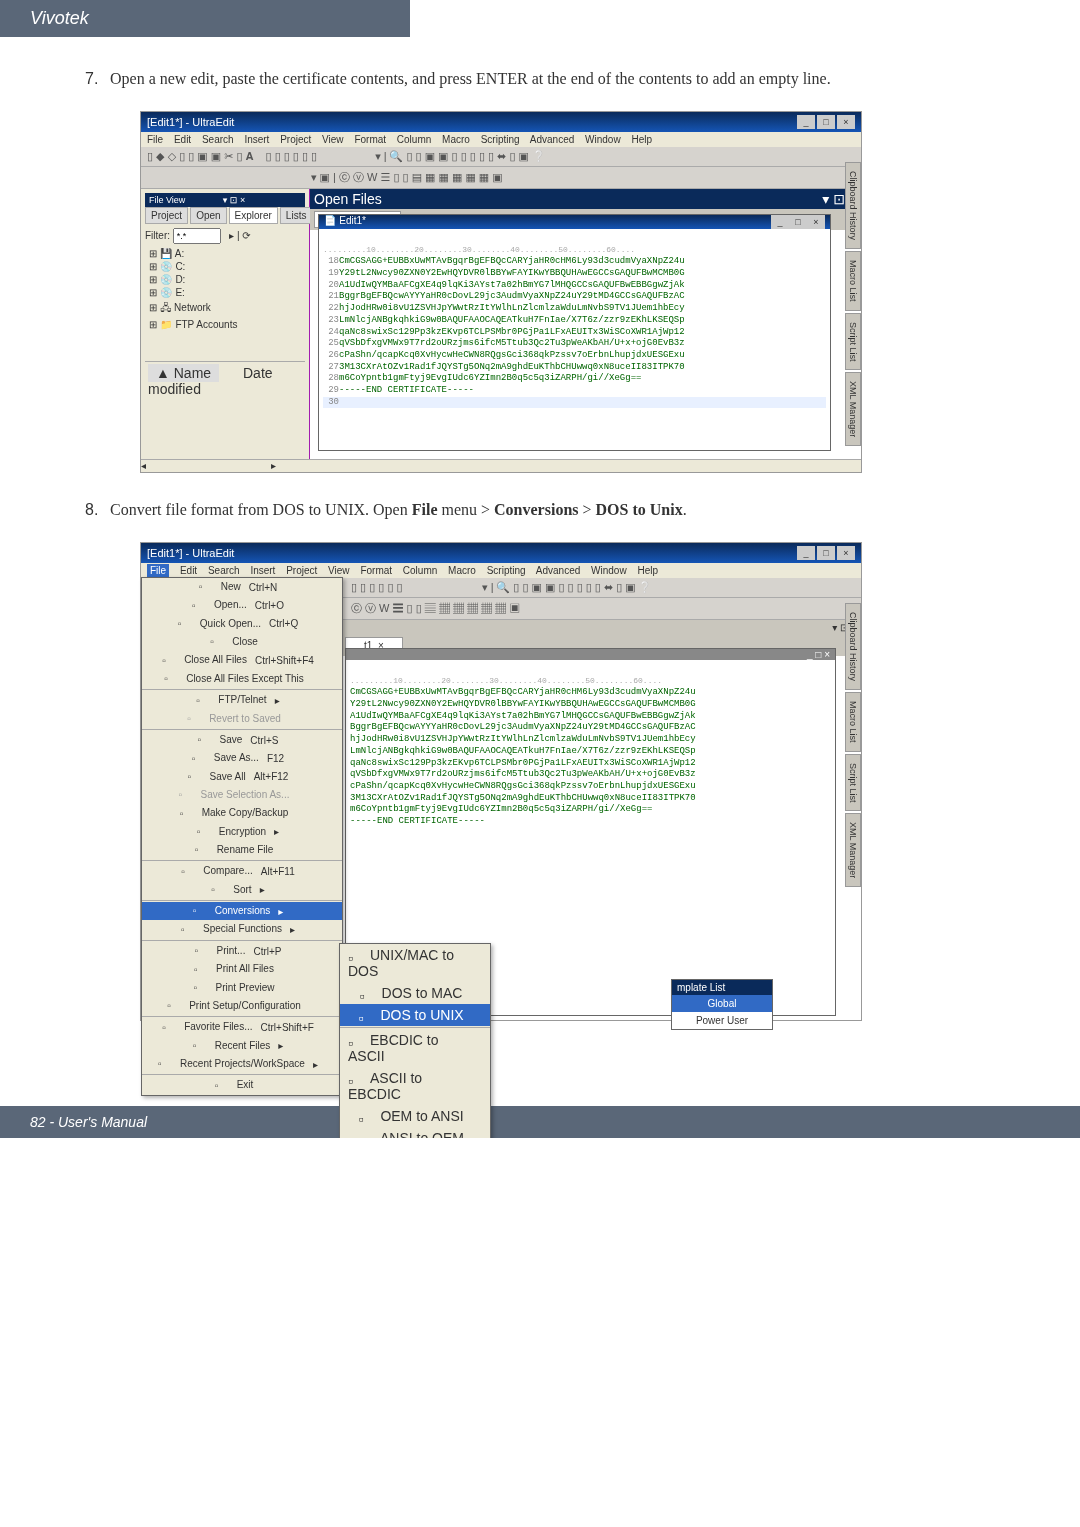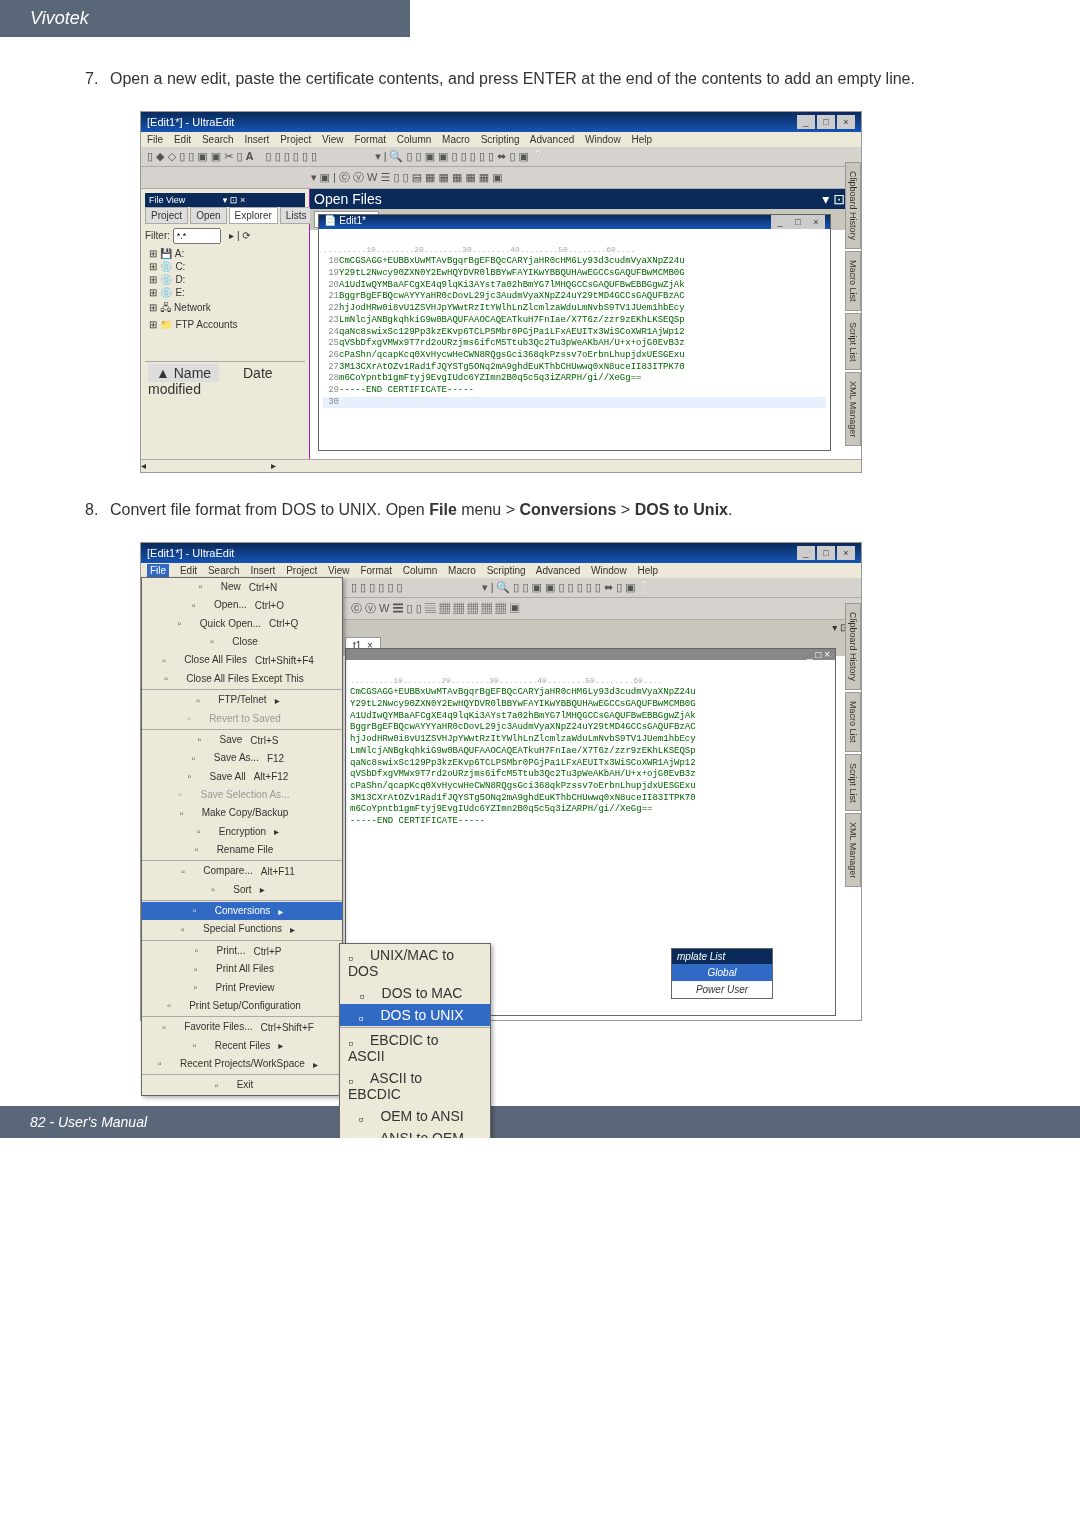--- a/index.html
+++ b/index.html
@@ -28,20 +28,21 @@
   margin-bottom: 20px;
   font-size: 16px;
   line-height: 1.5;
   display: flex;
 }
 .step-num {
   min-width: 25px;
 }
 .step-text {
   flex: 1;
+  font-family: Liberation Serif, serif;
 }
 .bold { font-weight: bold; }
 .screenshot {
   border: 1px solid #999;
   margin: 15px 0 25px 55px;
   background: #e8e8e8;
   font-size: 10px;
   position: relative;
 }
 .ss-titlebar {
@@ -116,21 +117,21 @@
   background: #fff;
   position: relative;
 }
 .editor-tabbar {
   background: #c9c6bd;
   padding: 2px 4px;
   font-size: 10px;
 }
 .editor-tab {
   background: #fff;
-  padding: 2px 7px;
+  padding: 2px 18px;
   border: 1px solid #999;
   display: inline-block;
 }
 .inner-window {
   position: absolute;
   top: 25px;
   left: 8px;
   right: 30px;
   bottom: 8px;
   border: 1px solid #666;
@@ -513,21 +514,21 @@
             </div>
             <div class="menu-item disabled">
               <span><span class="menu-icon">▫</span>UTF-8 to Unicode</span>
             </div>
             <div class="menu-item disabled">
               <span><span class="menu-icon">▫</span>Unicode to ASCII</span>
             </div>
           </div>
 
         
-        <div class="template-sub" style="left:530px;top:385px;font-style:italic;">
+        <div class="template-sub" style="left:530px;top:416px;">
           <div class="hdr">mplate List</div>
           <div class="menu-item highlighted">Global</div>
           <div class="menu-item">Power User</div>
         </div>
       </div>
       <div class="ss-toolbar" style="padding-left:210px;">▯ ▯ ▯ ▯ ▯ ▯ &nbsp;&nbsp;&nbsp;&nbsp;&nbsp;&nbsp;&nbsp;&nbsp;&nbsp;&nbsp;&nbsp;&nbsp;&nbsp;&nbsp;&nbsp;&nbsp;&nbsp;&nbsp;&nbsp;&nbsp;&nbsp;&nbsp;&nbsp;&nbsp; ▾ | 🔍 ▯ ▯ ▣ ▣ ▯ ▯ ▯ ▯ ▯ ⬌ ▯ ▣ ❔</div>
       <div class="ss-toolbar" style="padding-left:210px;">ⓒ ⓥ W ☰ ▯ ▯ ▤ ▦ ▦ ▦ ▦ ▦ ▣</div>
       <div class="ss-body">
         <div style="width:200px;background:#ece9d8;"></div>
         <div class="ss-editor">

